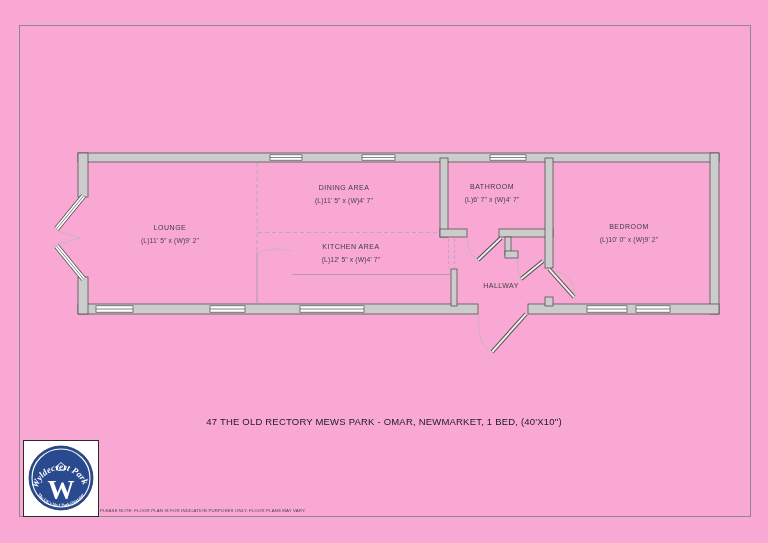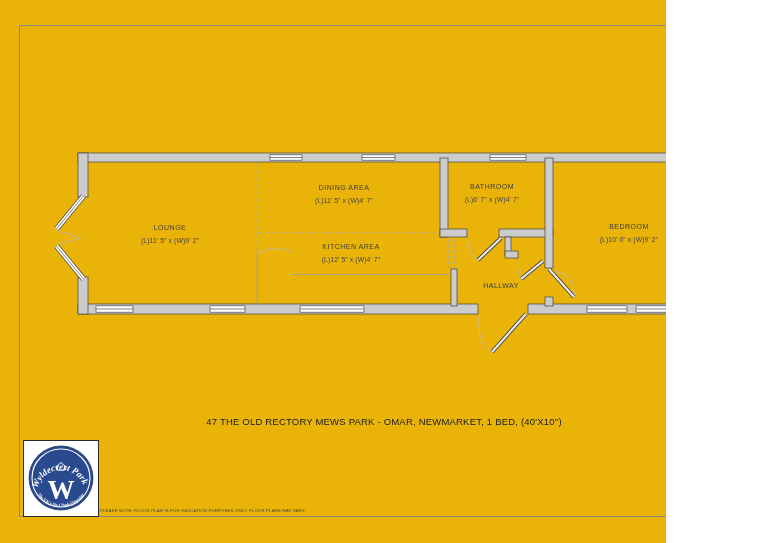--- a/index.html
+++ b/index.html
@@ -1,16 +1,16 @@
 <!DOCTYPE html>
 <html><head>
 <meta charset="utf-8">
 <style>
   html,body{margin:0;padding:0;background:#ffffff;}
-  .page{position:relative;width:666px;height:543px;background:#eab308;overflow:hidden;
+  .page{position:relative;width:768px;height:543px;background:#f9a8d4;overflow:hidden;
         font-family:"Liberation Sans",sans-serif;}
   .page-border{position:absolute;left:19px;top:25px;width:730px;height:490px;
         border:1px solid #8a8a8a;}
   svg.plan{position:absolute;left:0;top:0;}
   .room-label{position:absolute;transform:translate(-50%,-50%);text-align:center;
         white-space:nowrap;color:#3d3d3d;}
   .rname{font-size:7px;letter-spacing:.5px;}
   .rdims{font-size:6.8px;letter-spacing:.1px;margin-top:6px;color:#454545;}
   .plan-title{position:absolute;left:0;top:416px;width:768px;text-align:center;
         font-size:9.5px;letter-spacing:.2px;color:#1b1b1b;}

